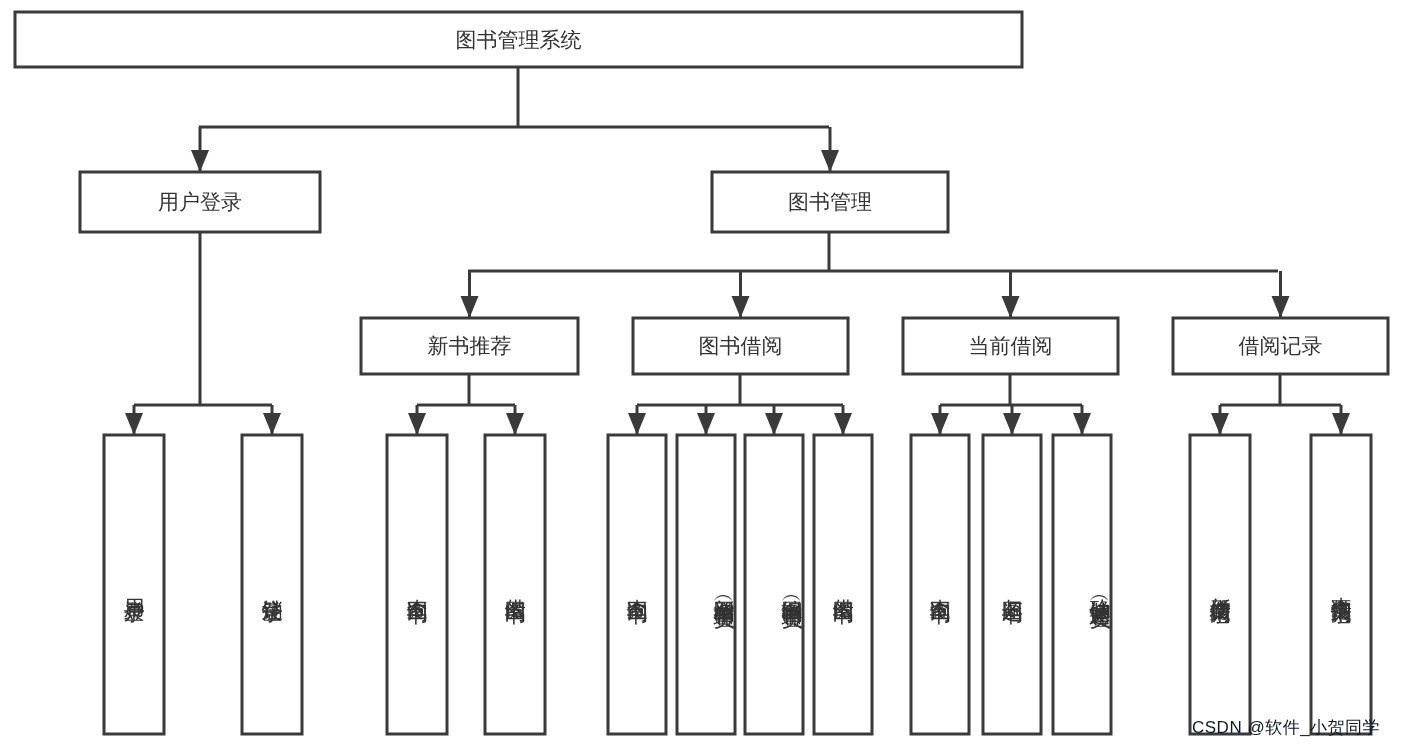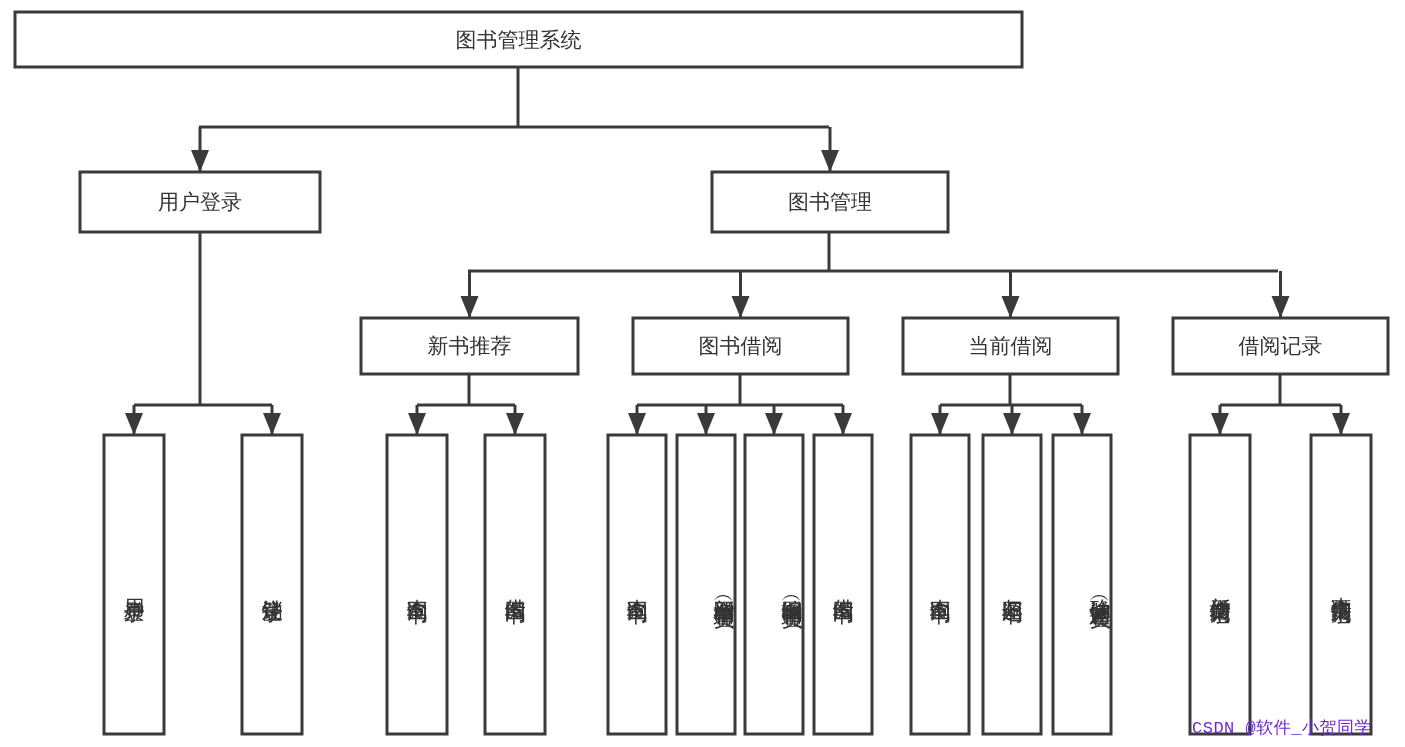--- a/index.html
+++ b/index.html
@@ -63,23 +63,23 @@
     display: flex;
     align-items: flex-start;
     justify-content: center;
     pointer-events: none;
   }
   .leaf-label.center-v {
     align-items: center;
   }
   .watermark {
     position: absolute;
-    font-family: Liberation Mono, monospace;
+    font-family: Liberation Sans, sans-serif;
     font-size: 17px;
-    color: #6d28d9;
+    color: #0f172a;
     white-space: nowrap;
     letter-spacing: 0.5px;
   }
 </style>
 </head>
 <body>
 
 <div id="diagram-root">
 
   <svg id="diagram-canvas" viewBox="0 0 1405 747">

